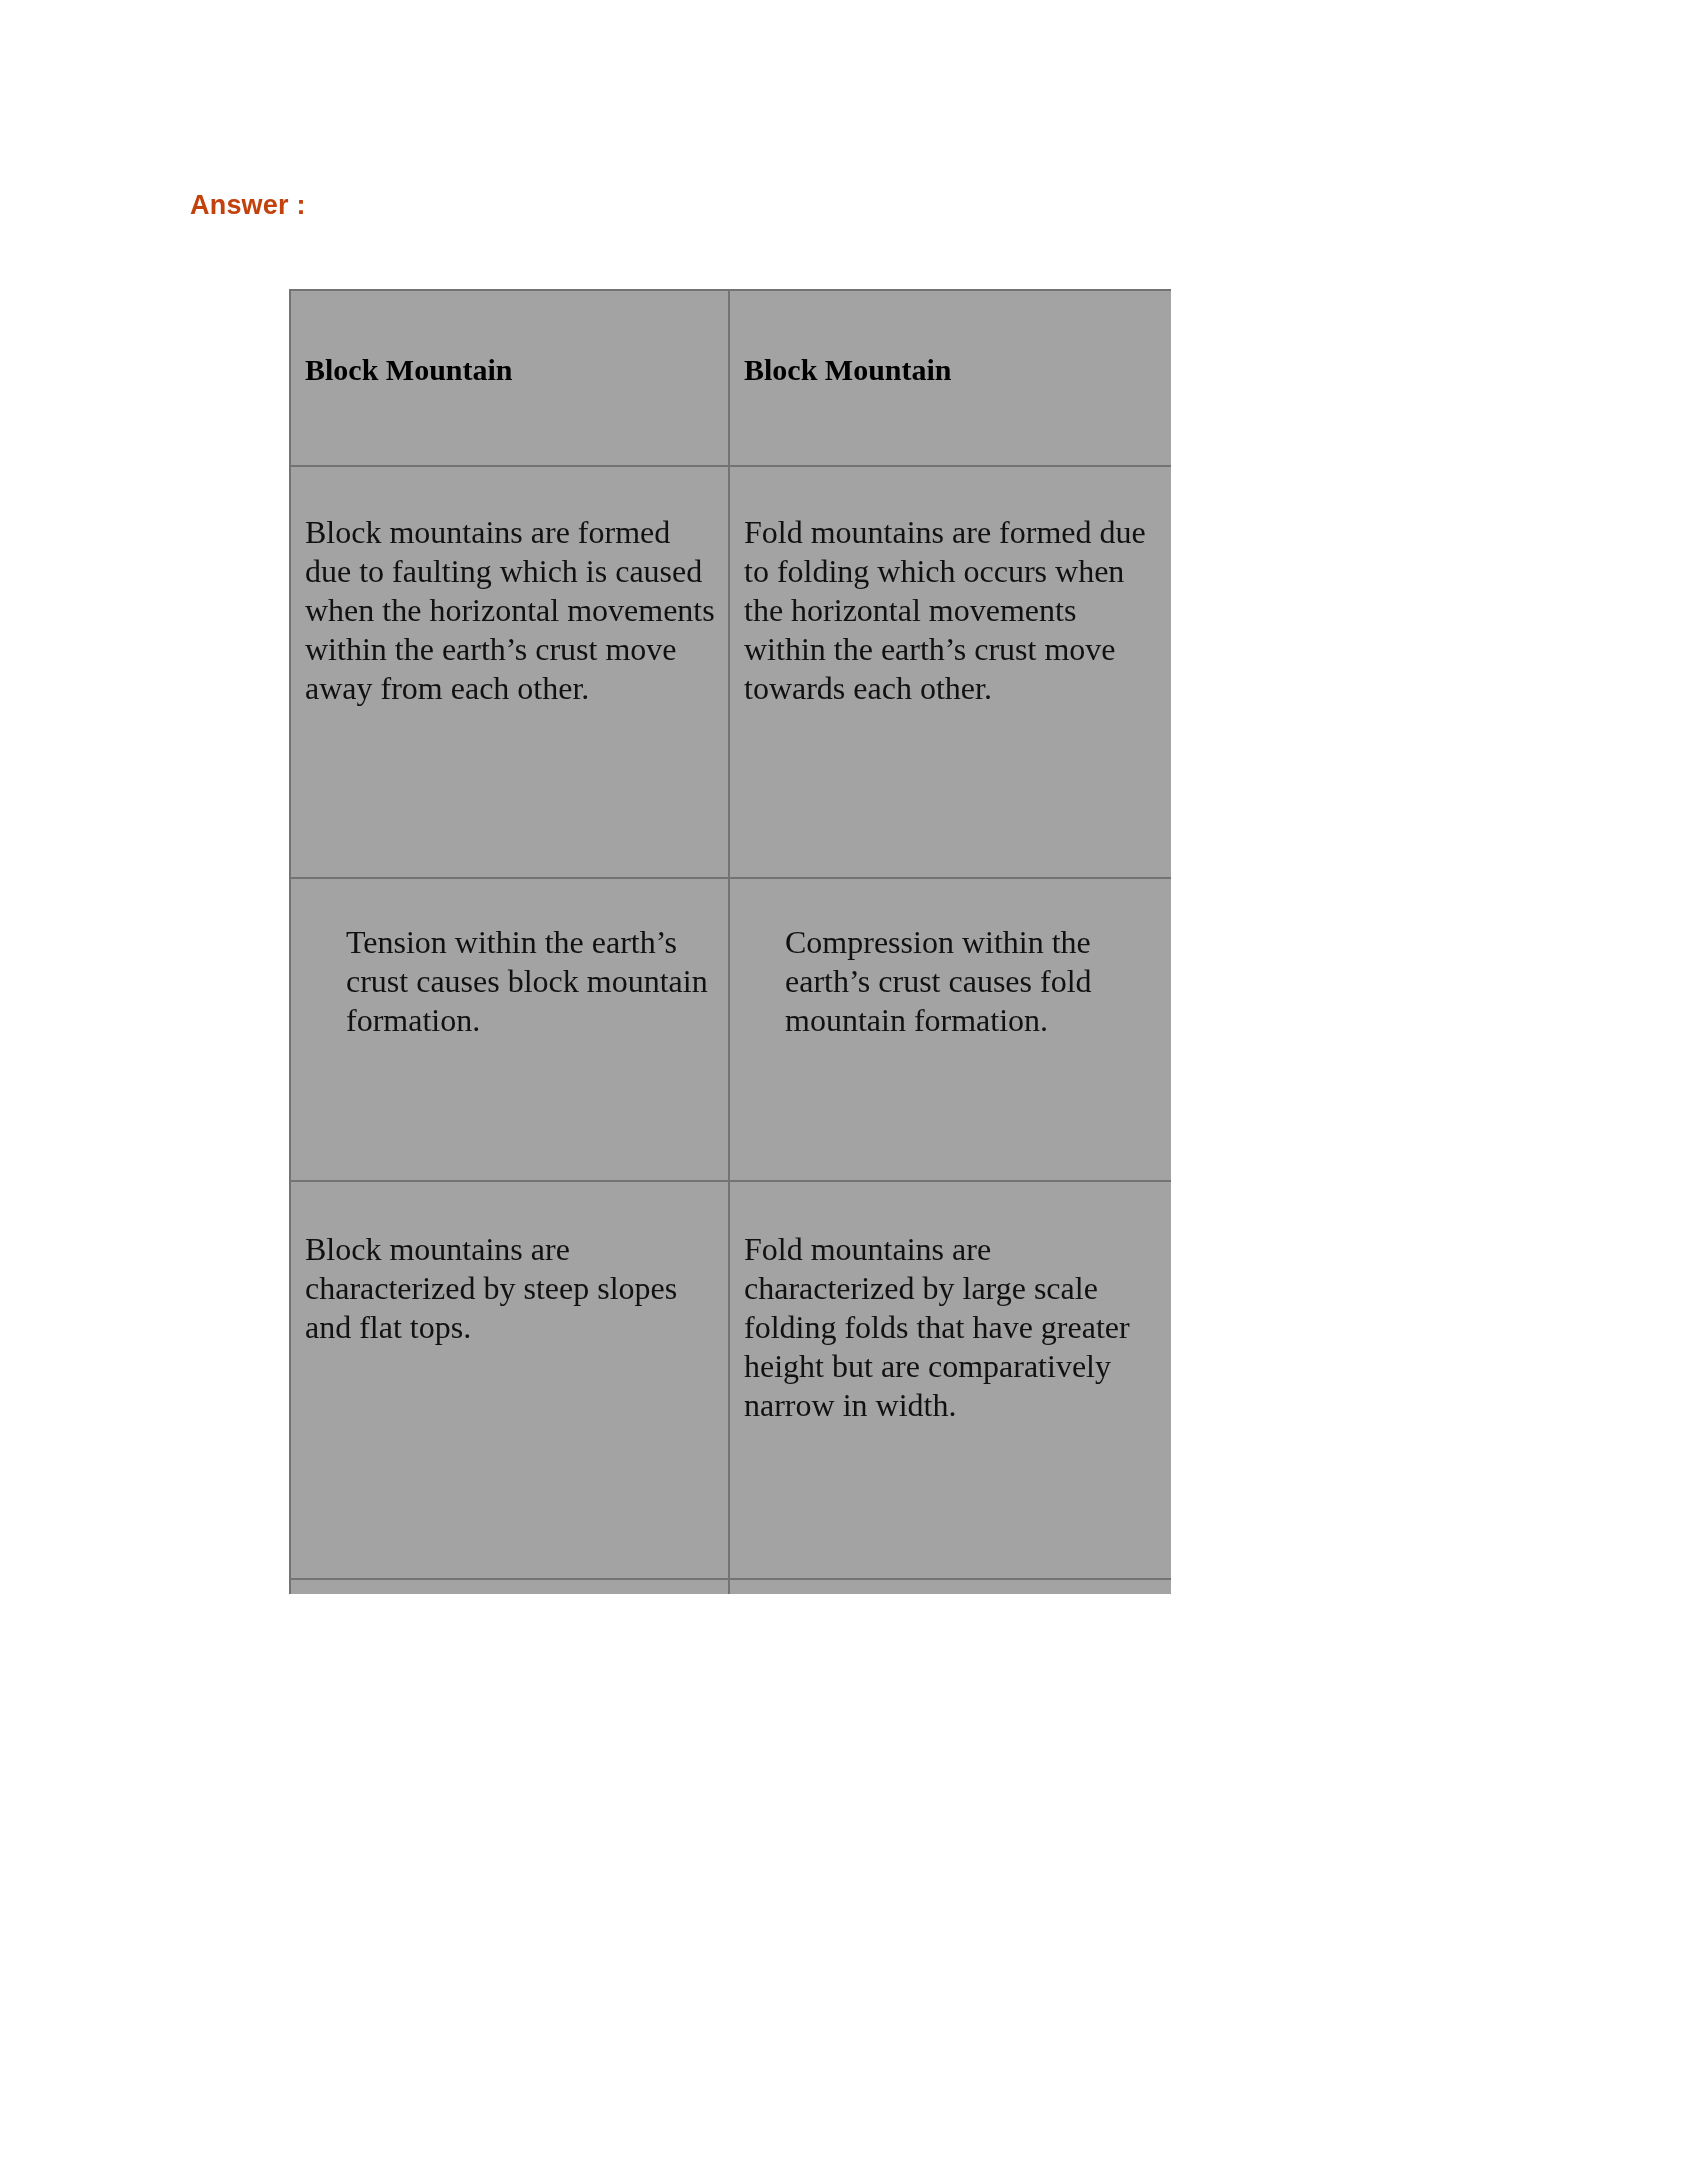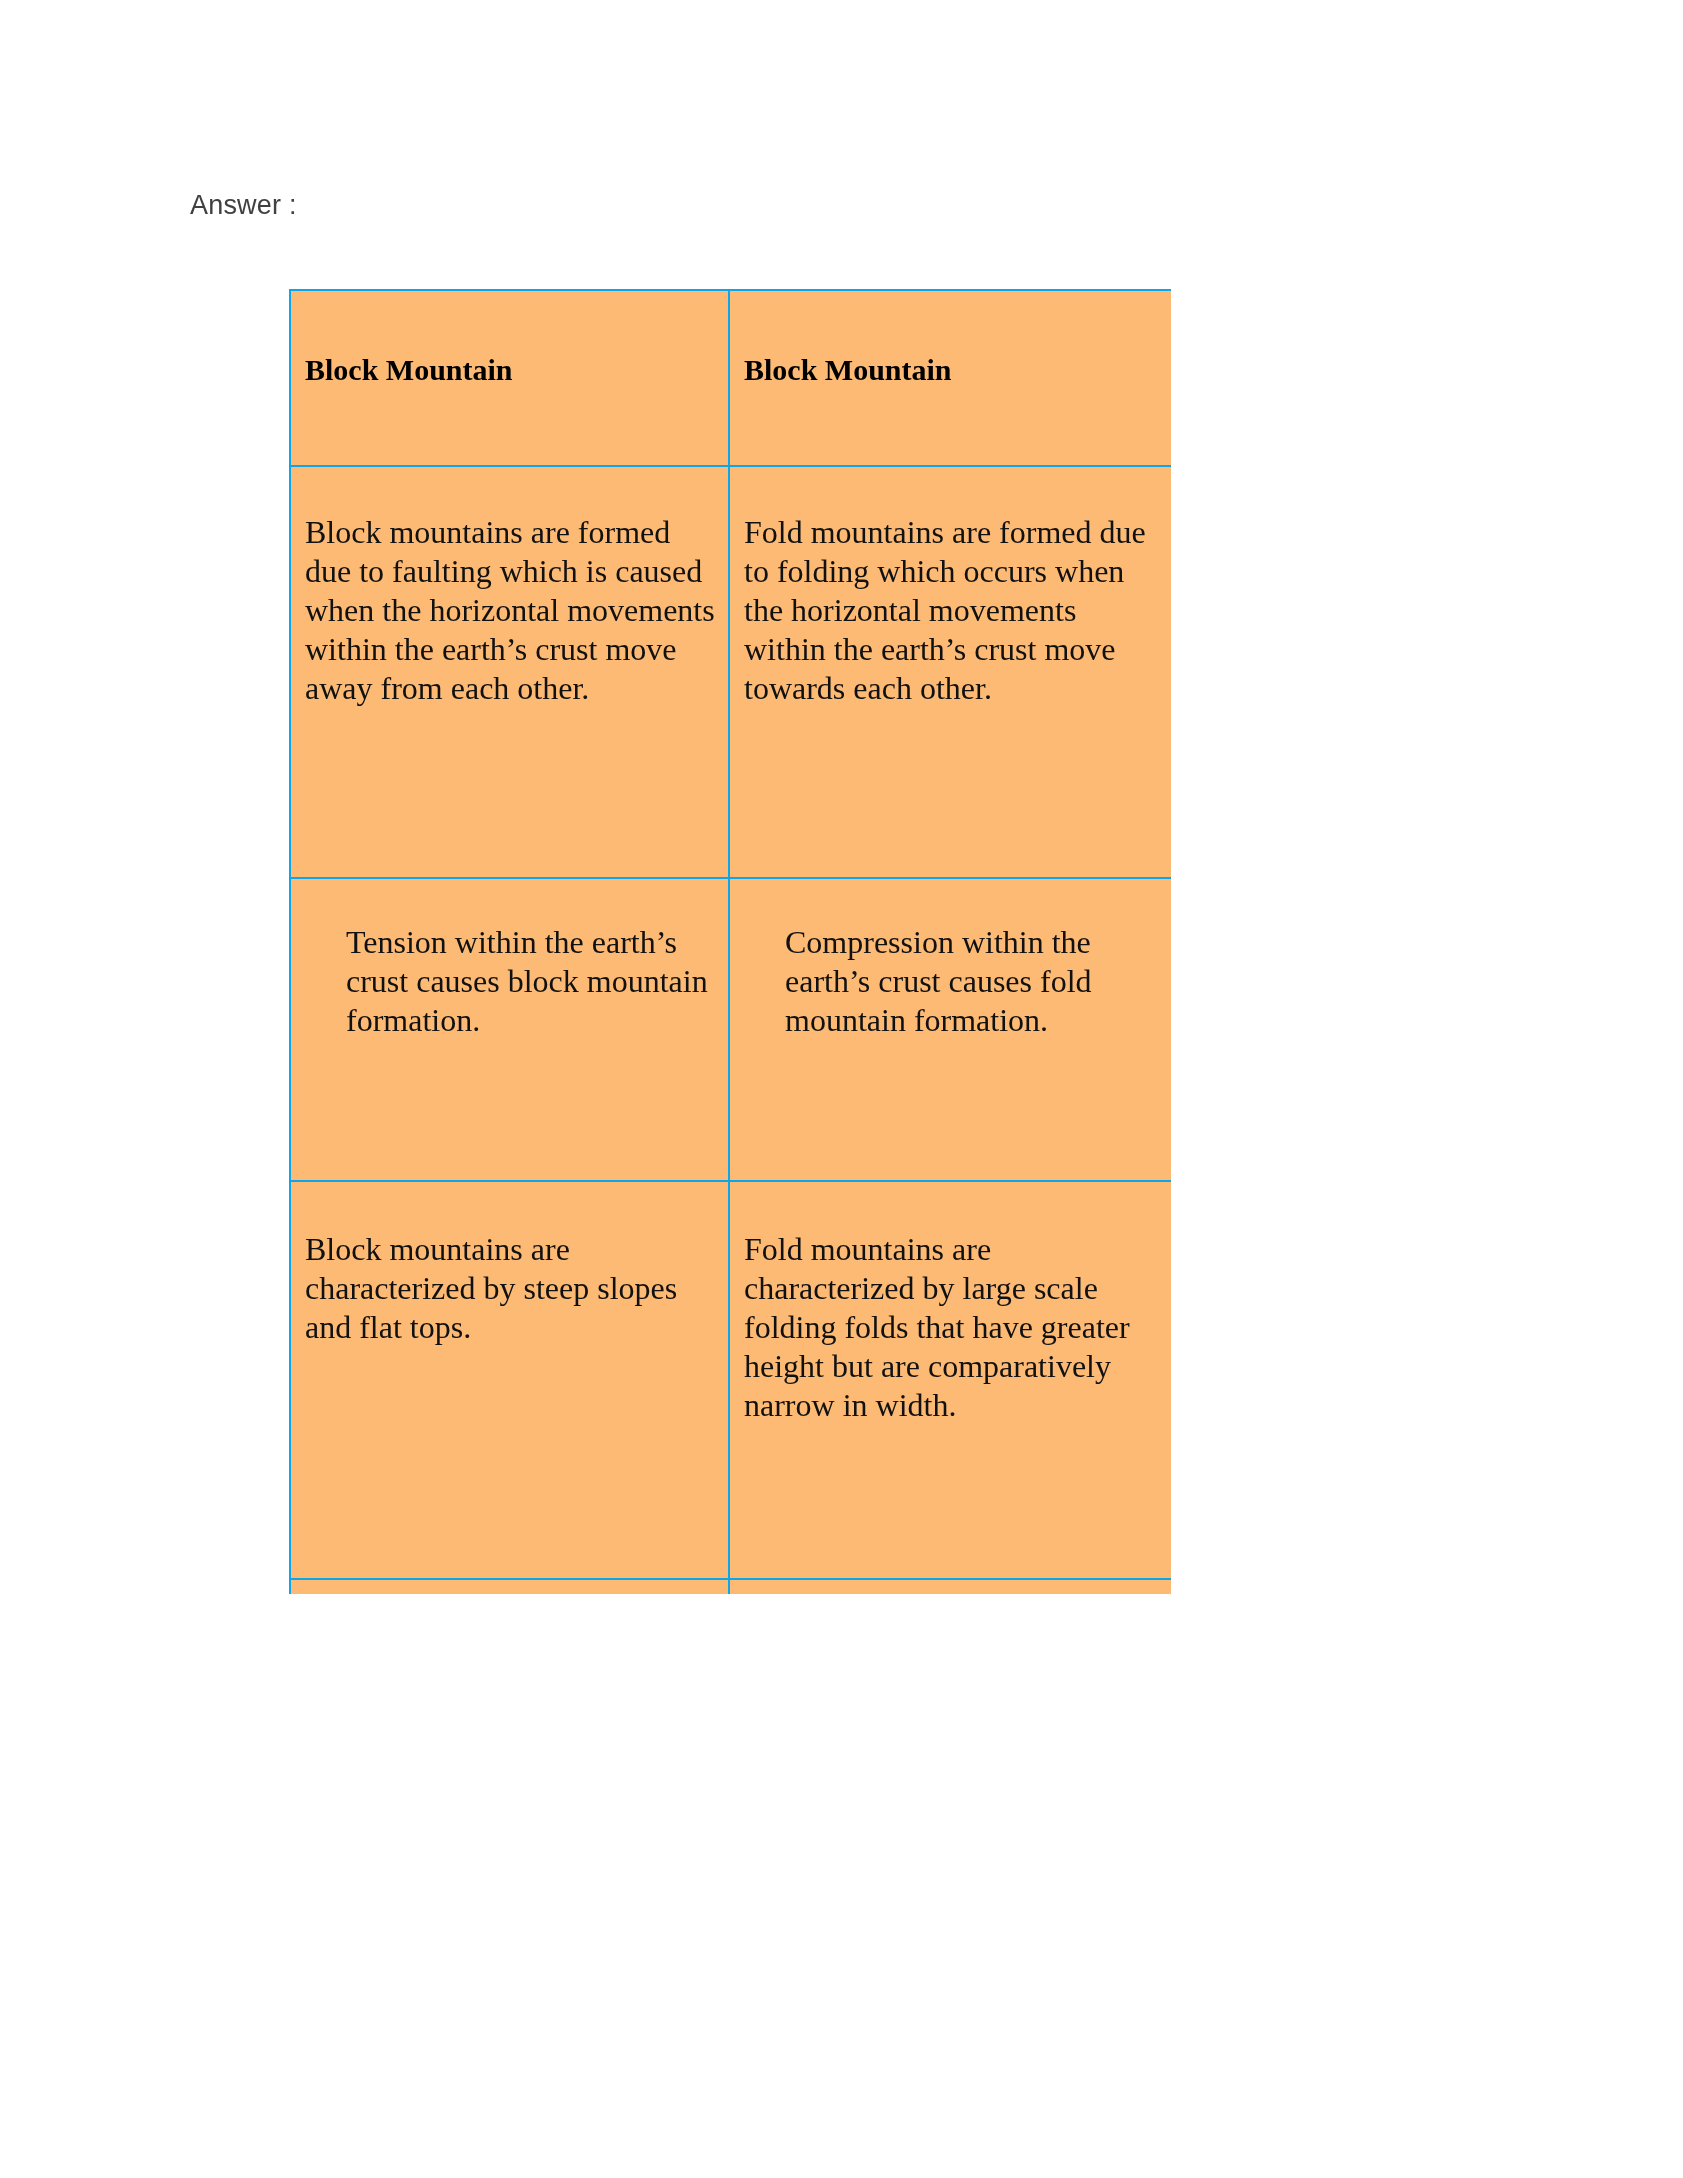--- a/index.html
+++ b/index.html
@@ -23,24 +23,24 @@
     height: 2178px;
     background: #ffffff;
   }
 
   
   .answer-heading {
     position: absolute;
     left: 190px;
     top: 190px;
     font-family: "Liberation Sans", "DejaVu Sans", sans-serif;
-    font-weight: normal;
+    font-weight: bold;
     font-size: 27px;
     letter-spacing: 0.2px;
-    color: #404040;
+    color: #c2410c;
     white-space: pre;
   }
 
   
   .table-wrap {
     position: absolute;
     left: 289px;
     top: 289px;
     width: 882px;
     
@@ -52,24 +52,24 @@
     border-collapse: collapse;
     width: 882px;
     table-layout: fixed;
     background: #fff;
   }
 
   table.compare col.c1 { width: 439px; }
   table.compare col.c2 { width: 444px; }
 
   table.compare td {
-    border: 2px solid #0ea5e9;
+    border: 2px solid #737373;
     vertical-align: top;
     padding: 0;
-    background: #fdba74;
+    background: #a3a3a3;
   }
 
   
   .hdr-cell {
     height: 174px;
   }
   .hdr-text {
     font-family: "Liberation Serif", "DejaVu Serif", serif;
     font-weight: bold;
     font-size: 30px;

